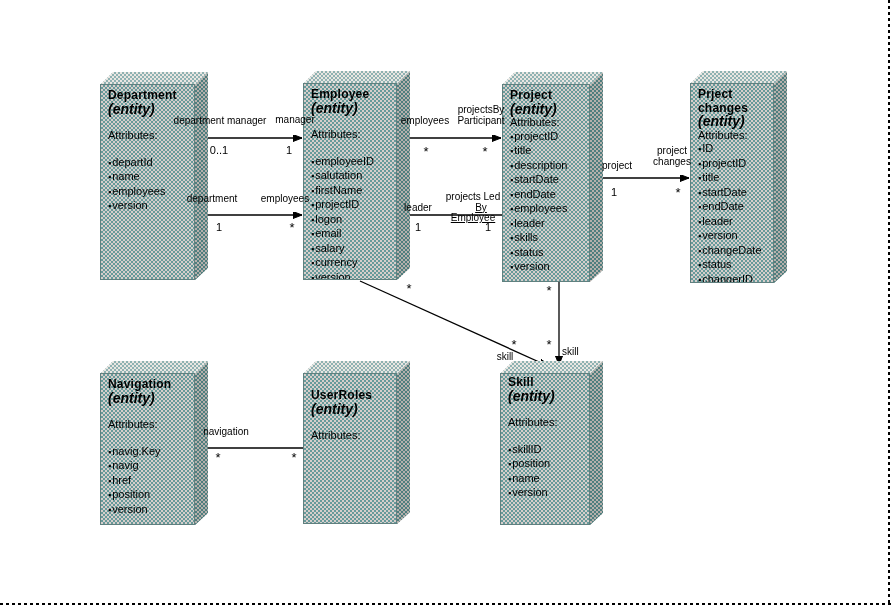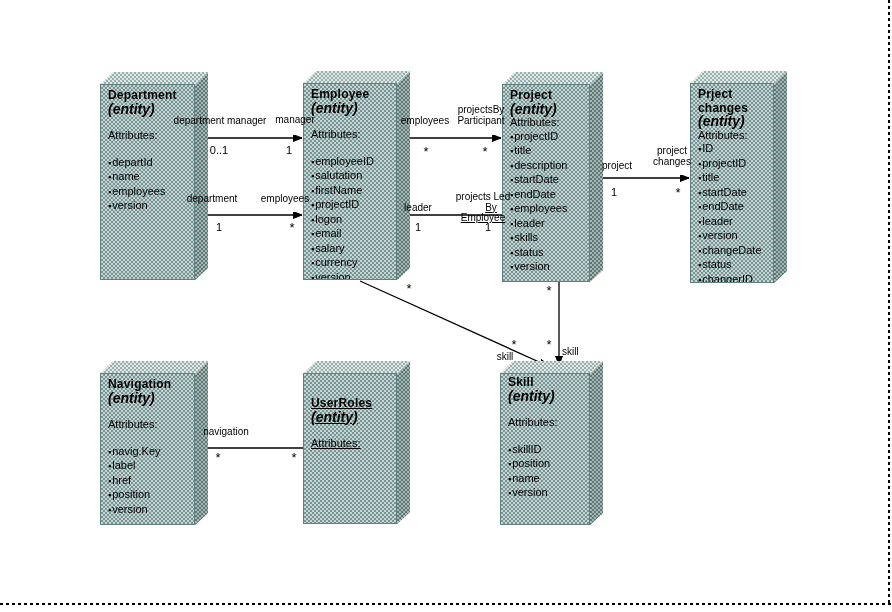--- a/index.html
+++ b/index.html
@@ -40,21 +40,21 @@
       linear-gradient(45deg,#4f7e7e 25%,transparent 25%,transparent 75%,#4f7e7e 75%);
     background-size:4px 4px;background-position:0 0,2px 2px;}
   .etitle{font-size:12px;font-weight:bold;line-height:13.5px;letter-spacing:.2px;}
   .estereo{font-size:14px;font-weight:bold;font-style:italic;line-height:13.5px;}
   .alabel{font-size:11px;line-height:13.5px;margin-top:13px;}
   .attr-list{margin-top:13px;}
   .compact .alabel{margin-top:0;}
   .compact .attr-list{margin-top:0;}
   .attr-item{font-size:11px;line-height:13.5px;white-space:normal;}
   .attr-item::before{content:"▪";font-size:9px;margin-right:1px;}
-  .pad-lg{padding-top:23px;text-decoration:underline;}
+  .pad-lg{padding-top:15px;}
   .pad-sm{padding-top:2px;}
 
   
   .elabel{position:absolute;font-size:10px;line-height:11px;text-align:center;}
   .elabel.two{line-height:10.5px;}
   .mult{position:absolute;font-size:11px;text-align:center;}
   .star{font-size:13px;line-height:10px;}
   .ul{text-decoration:underline;margin-left:16px;}
   .left-align{text-align:left;}
 
@@ -168,21 +168,21 @@
 
   <div class="entity" style="left:100px;top:361px;width:108px;height:164px">
     <div class="face sidef"></div>
     <div class="face topf"></div>
     <div class="face frontf checker">
       <div class="etitle">Navigation</div>
       <div class="estereo">(entity)</div>
       <div class="alabel">Attributes:</div>
       <div class="attr-list">
           <div class="attr-item">navig.Key</div>
-          <div class="attr-item">label</div>
+          <div class="attr-item">navig</div>
           <div class="attr-item">href</div>
           <div class="attr-item">position</div>
           <div class="attr-item">version</div>
         </div>
     </div>
   </div>
 
   <div class="entity" style="left:303px;top:361px;width:107px;height:163px">
     <div class="face sidef"></div>
     <div class="face topf"></div>
@@ -218,21 +218,21 @@
   <div class="elabel" style="left:258px;top:193px;width:54px">employees</div>
   <div class="mult" style="left:212px;top:221px;width:14px">1</div>
   <div class="mult star" style="left:285px;top:223px;width:14px">*</div>
 
   <div class="elabel" style="left:398px;top:115px;width:54px">employees</div>
   <div class="elabel two" style="left:452px;top:105px;width:58px">projectsBy Participant</div>
   <div class="mult star" style="left:419px;top:147px;width:14px">*</div>
   <div class="mult star" style="left:478px;top:147px;width:14px">*</div>
 
   <div class="elabel" style="left:398px;top:202px;width:40px">leader</div>
-  <div class="elabel two" style="left:453px;top:192px;width:60px">
+  <div class="elabel two" style="left:443px;top:192px;width:60px">
     <span>projects Led</span><br>
     <span class="ul">By Employee</span>
   </div>
   <div class="mult" style="left:411px;top:221px;width:14px">1</div>
   <div class="mult" style="left:481px;top:221px;width:14px">1</div>
 
   <div class="elabel" style="left:597px;top:160px;width:40px">project</div>
   <div class="elabel two" style="left:649px;top:146px;width:46px">project changes</div>
   <div class="mult" style="left:607px;top:186px;width:14px">1</div>
   <div class="mult star" style="left:671px;top:188px;width:14px">*</div>

